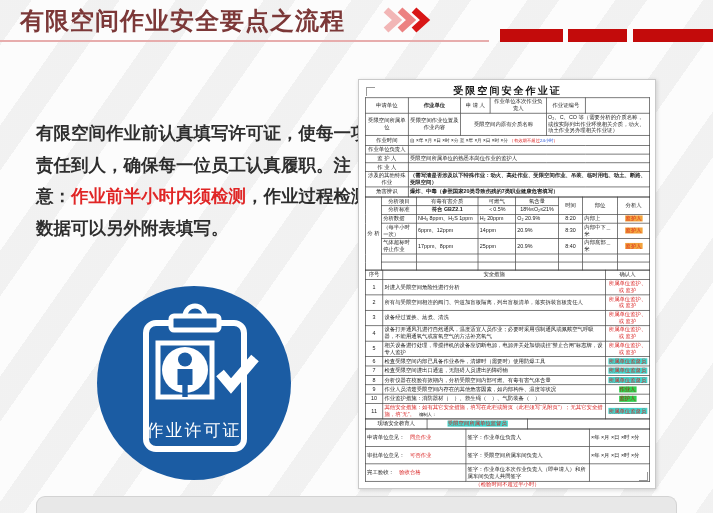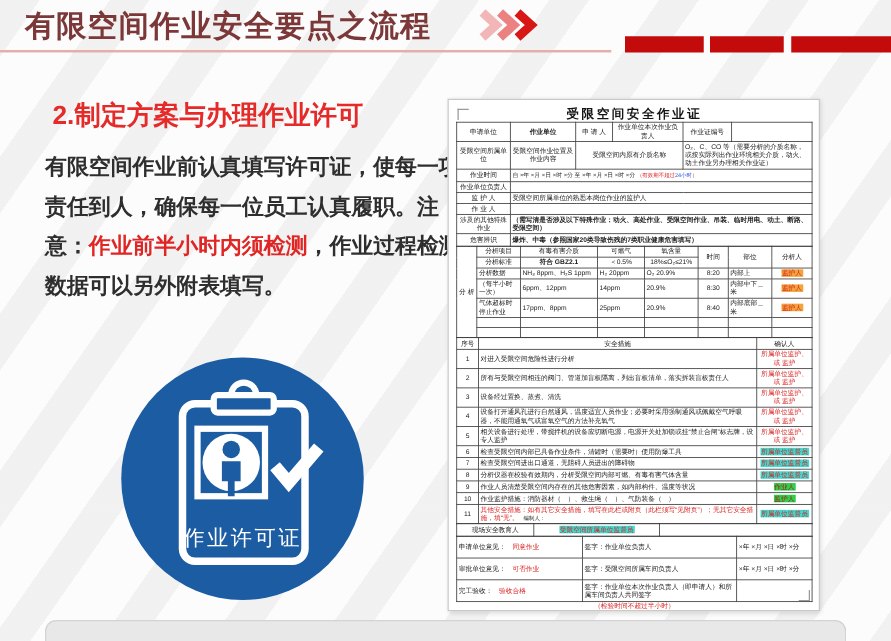--- a/index.html
+++ b/index.html
@@ -55,21 +55,20 @@
   <svg class="chevrons" viewBox="0 0 50 26">
     <path d="M3,3 L14,13 L3,23" stroke="#f2b6b6" stroke-width="7" fill="none"></path>
     <path d="M17,3 L28,13 L17,23" stroke="#ec8181" stroke-width="7" fill="none"></path>
     <path d="M31,3 L42,13 L31,23" stroke="#d81616" stroke-width="7" fill="none"></path>
   </svg>
   <div class="thin-line"></div>
   <div class="bar b1"></div>
   <div class="bar b2"></div>
   <div class="bar b3"></div>
 
-  <div class="heading">2.制定方案与办理作业许可</div>
   <div class="para"><span>有限空间作业前认真填写许可证，使每一项责任到人，确保每一位员工认真履职。</span><span>注意：</span><span class="red">作业前半小时内须检测</span><span>，作业过程检测数据可以另外附表填写。</span></div>
 
   <svg class="badge" viewBox="0 0 200 200">
     <circle cx="100" cy="100" r="97" fill="#1b5ca3"></circle>
     <rect x="52" y="40" width="98" height="126" rx="10" fill="none" stroke="#ffffff" stroke-width="6"></rect>
     <circle cx="101" cy="33" r="10" fill="#1b5ca3" stroke="#ffffff" stroke-width="5"></circle>
     <rect x="77" y="33" width="48" height="14" rx="3" fill="#1b5ca3" stroke="#ffffff" stroke-width="5"></rect>
     <rect x="64" y="60" width="54" height="54" fill="none" stroke="#ffffff" stroke-width="5"></rect>
     <circle cx="91" cy="87" r="23" fill="#ffffff"></circle>
     <circle cx="91" cy="76.5" r="7" fill="#1b5ca3"></circle>

